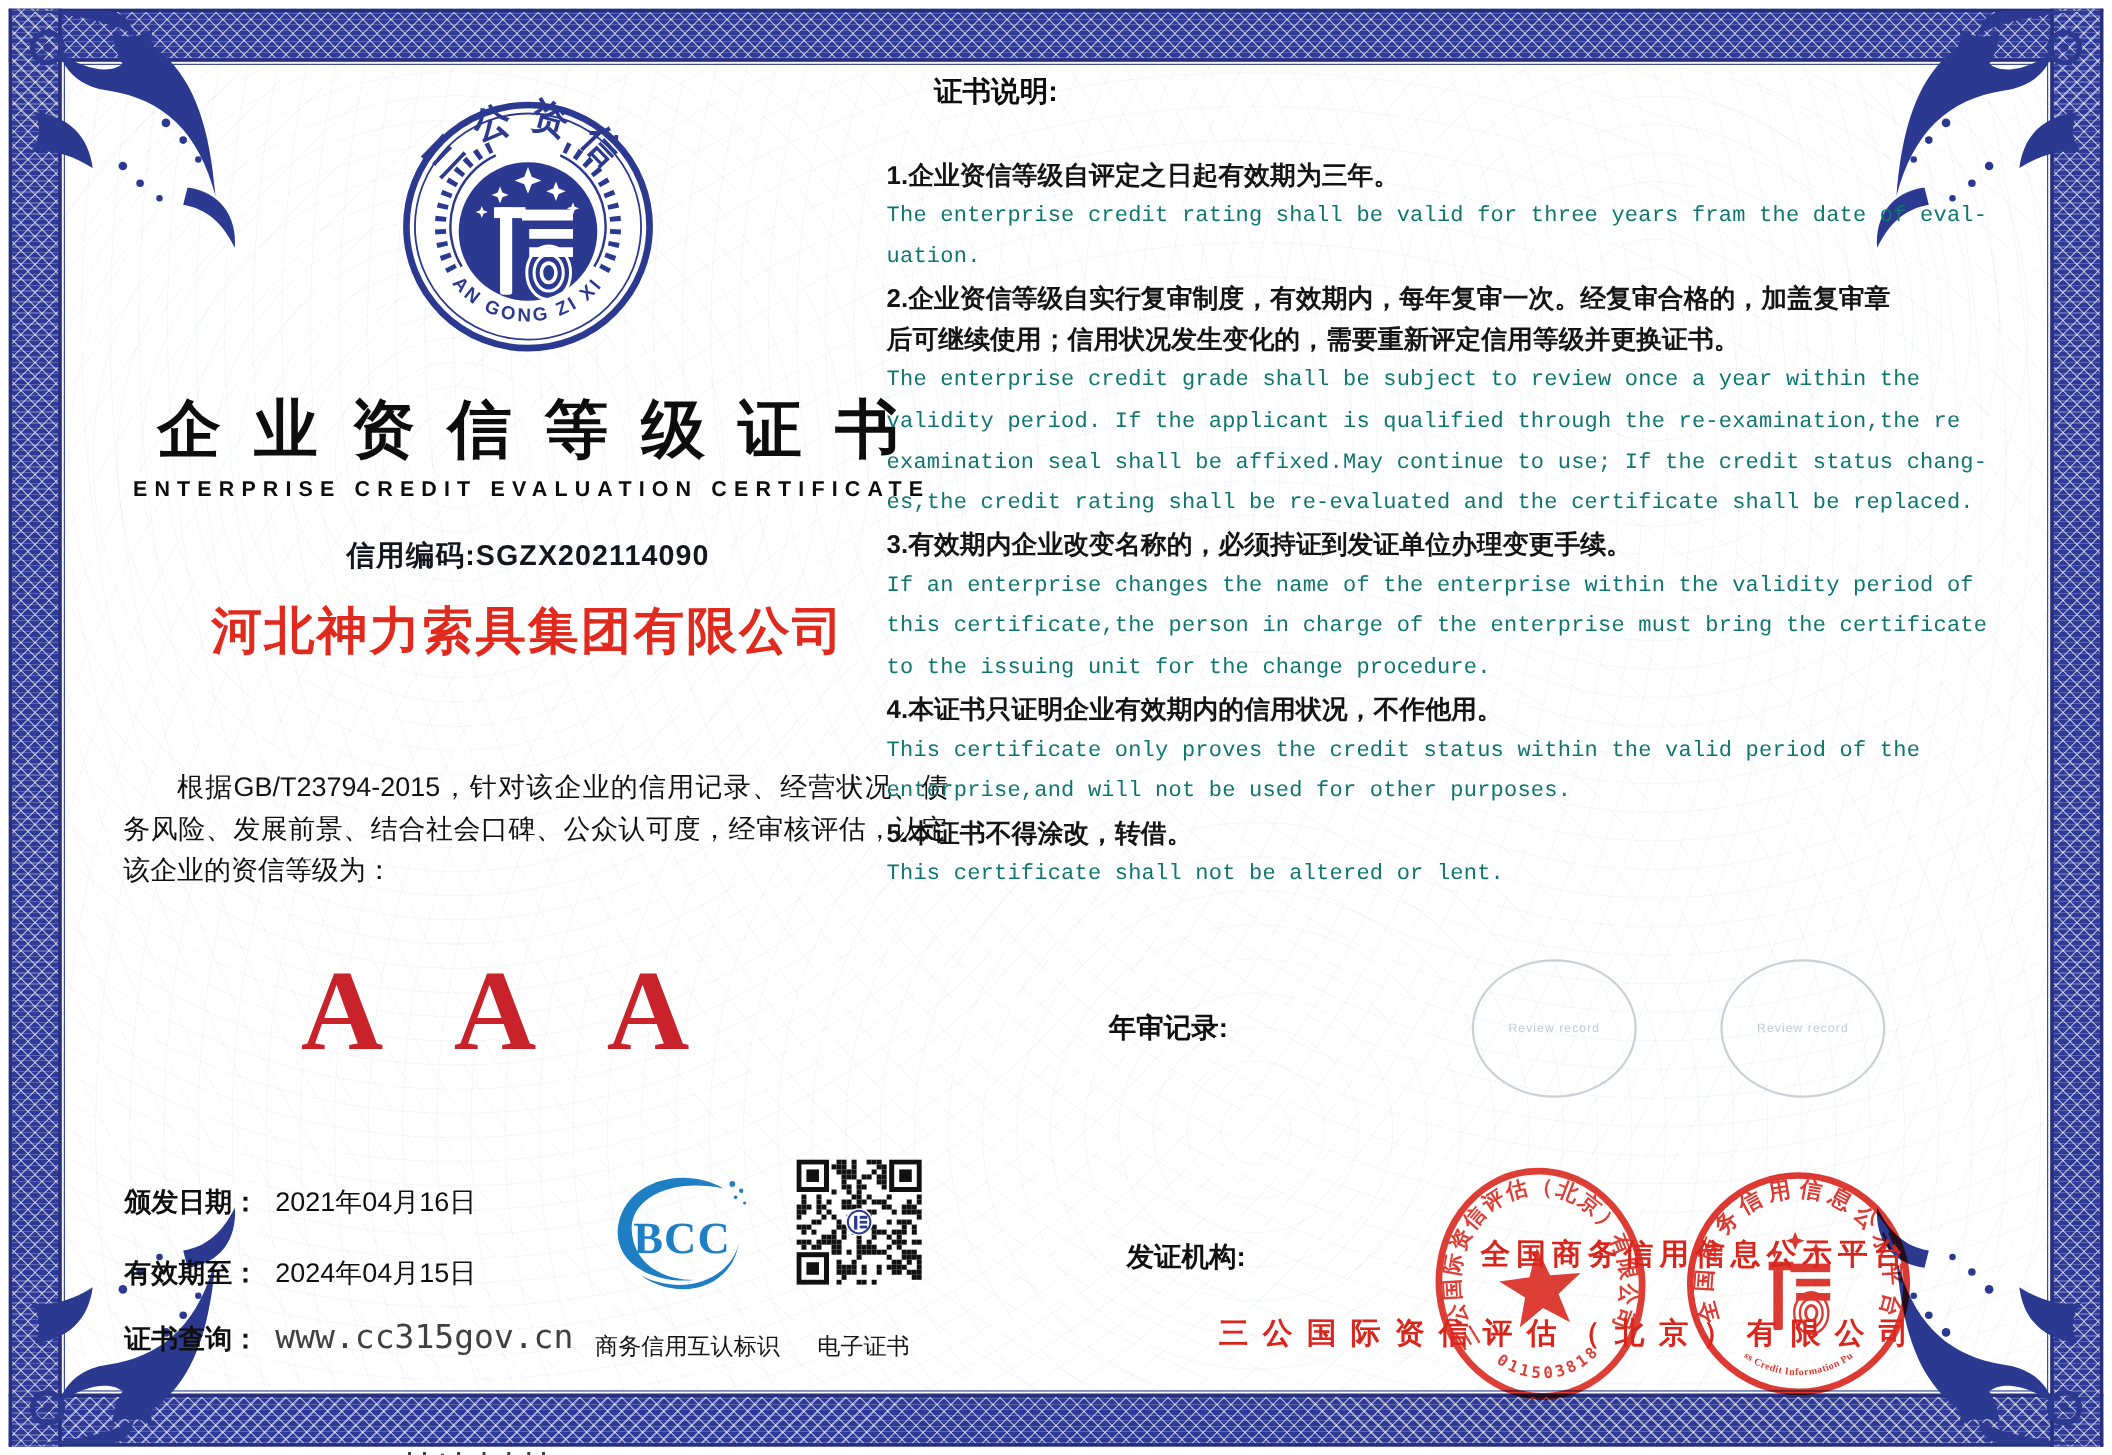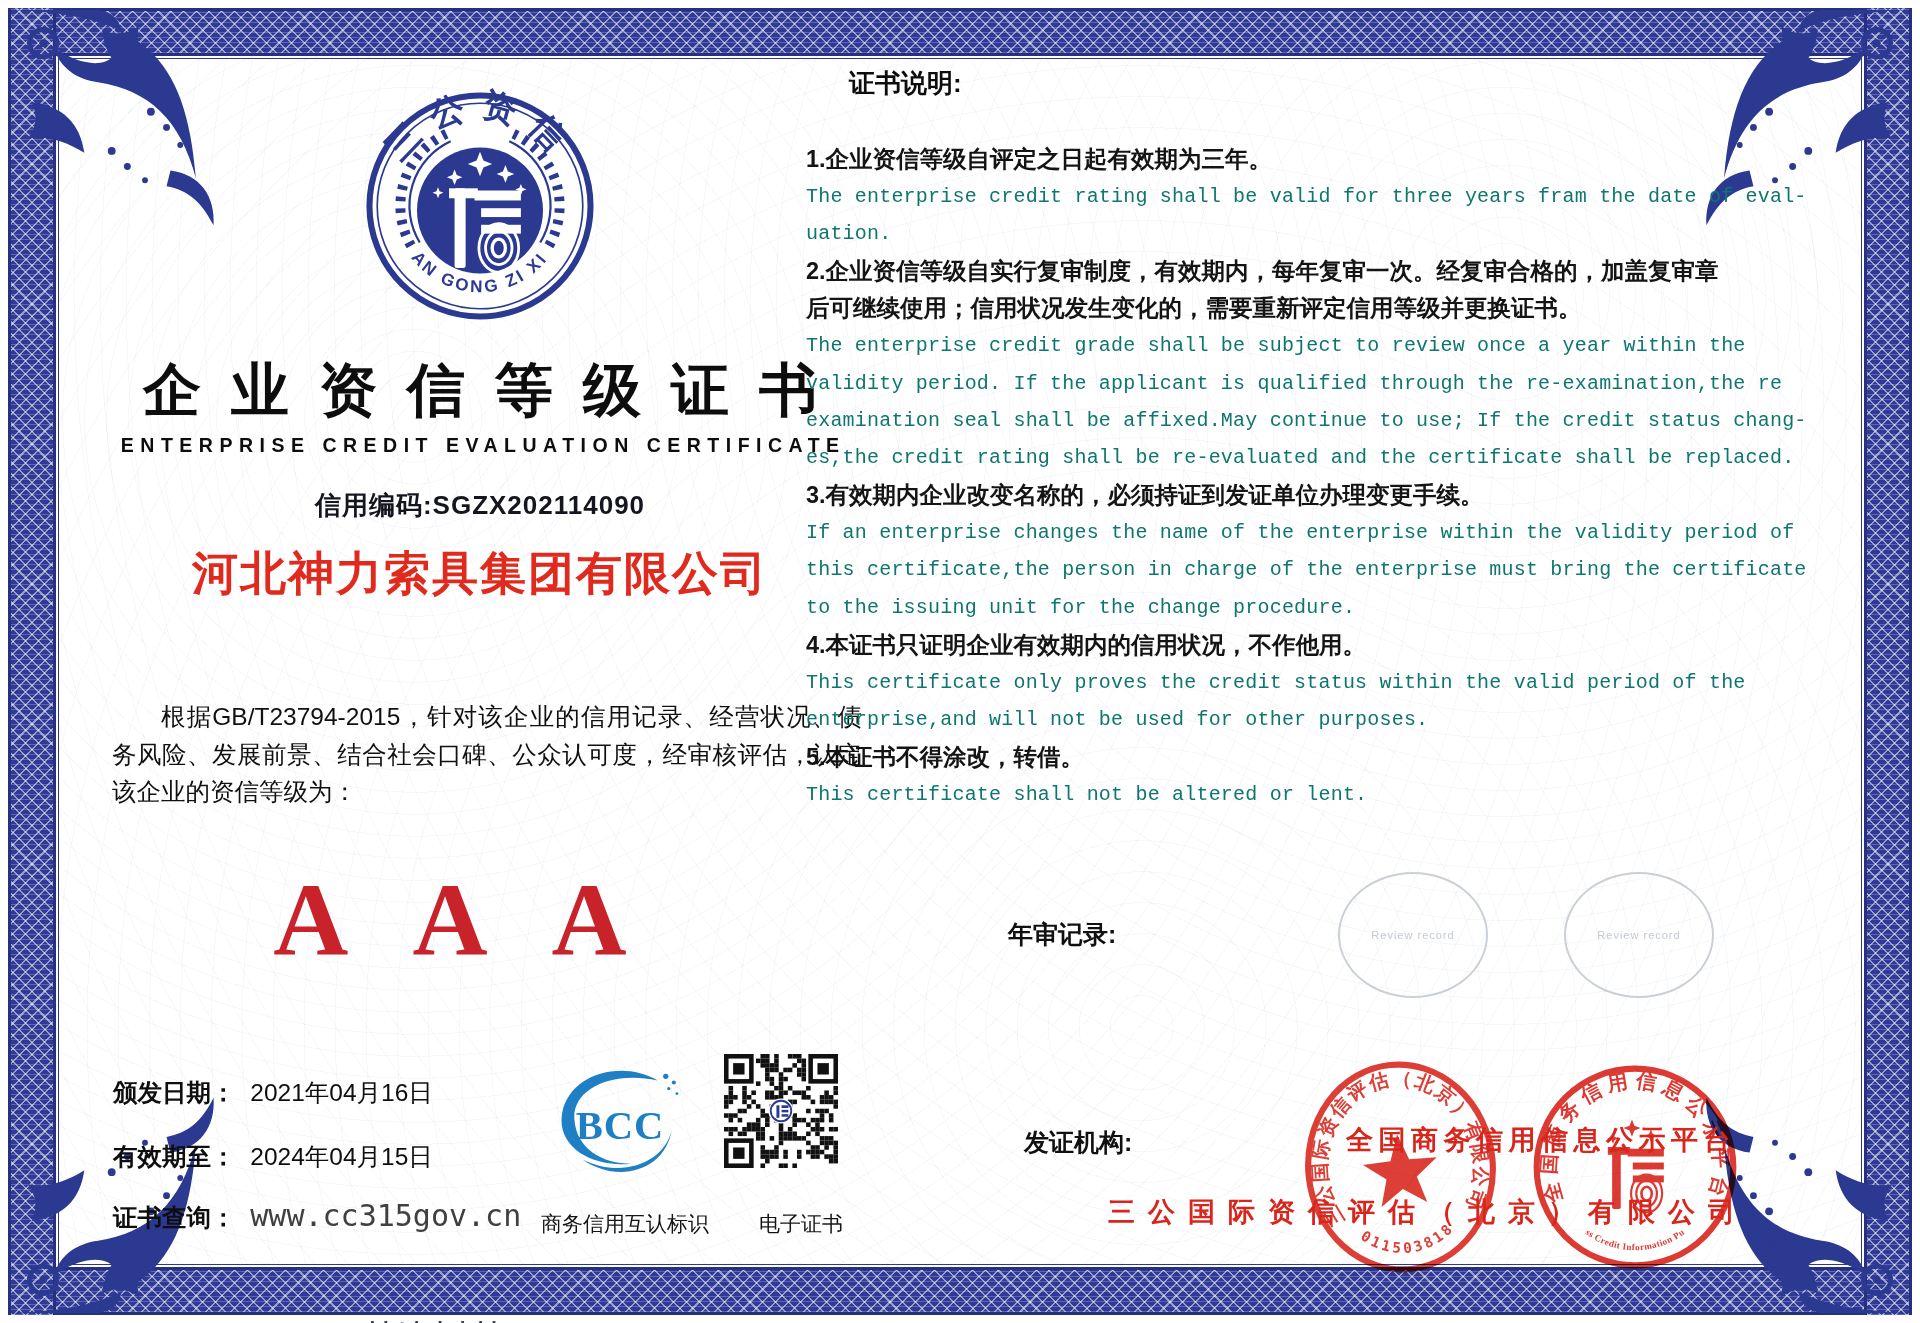--- a/index.html
+++ b/index.html
@@ -48,21 +48,21 @@
     font-family:"Liberation Serif","DejaVu Serif",serif;font-size:104px;font-weight:bold;
     color:#C8232B;letter-spacing:64px;padding-left:64px;box-sizing:border-box;white-space:nowrap;}
   .info-row{position:absolute;left:113px;white-space:nowrap;font-size:24.5px;}
   .info-row .lbl{font-weight:600;color:#0e0e0e;display:inline-block;min-width:118px;}
   .info-row .val{margin-left:8px;color:#0e0e0e;font-weight:500;}
   .info-row .url{margin-left:8px;font-family:"DejaVu Sans Mono","Liberation Mono",monospace;
     font-size:30px;color:#404040;}
   .bcc-svg{left:552px;top:1066px;width:132px;height:110px;}
   .bcc-caption{left:540px;top:1210px;width:170px;text-align:center;font-size:21px;color:#141414;font-weight:500;white-space:nowrap;}
   .qr-svg{left:724px;top:1054px;width:114px;height:114px;}
-  .qr-caption{left:744px;top:1210px;width:114px;text-align:center;font-size:21px;color:#141414;font-weight:500;white-space:nowrap;}
+  .qr-caption{left:728px;top:1210px;width:114px;text-align:center;font-size:21px;color:#141414;font-weight:500;white-space:nowrap;}
   
   .ins-heading{left:849px;top:66px;font-size:26px;font-weight:600;color:#0d0d0d;}
   .ins-list{left:806px;top:140px;width:1035px;}
   .ins-line{white-space:nowrap;height:37.4px;display:flex;align-items:center;}
   .ins-line.zh{font-size:23.5px;font-weight:700;color:#141414;}
   .ins-line.en{font-family:Liberation Mono, monospace;font-size:20px;
     letter-spacing:.2px;color:#0f766e;}
   .review-label{left:1008px;top:918px;font-size:25px;font-weight:600;color:#101010;}
   .review-oval{position:absolute;width:146px;height:122px;border:2px solid #CBD0D6;border-radius:50%;
     display:flex;align-items:center;justify-content:center;}

